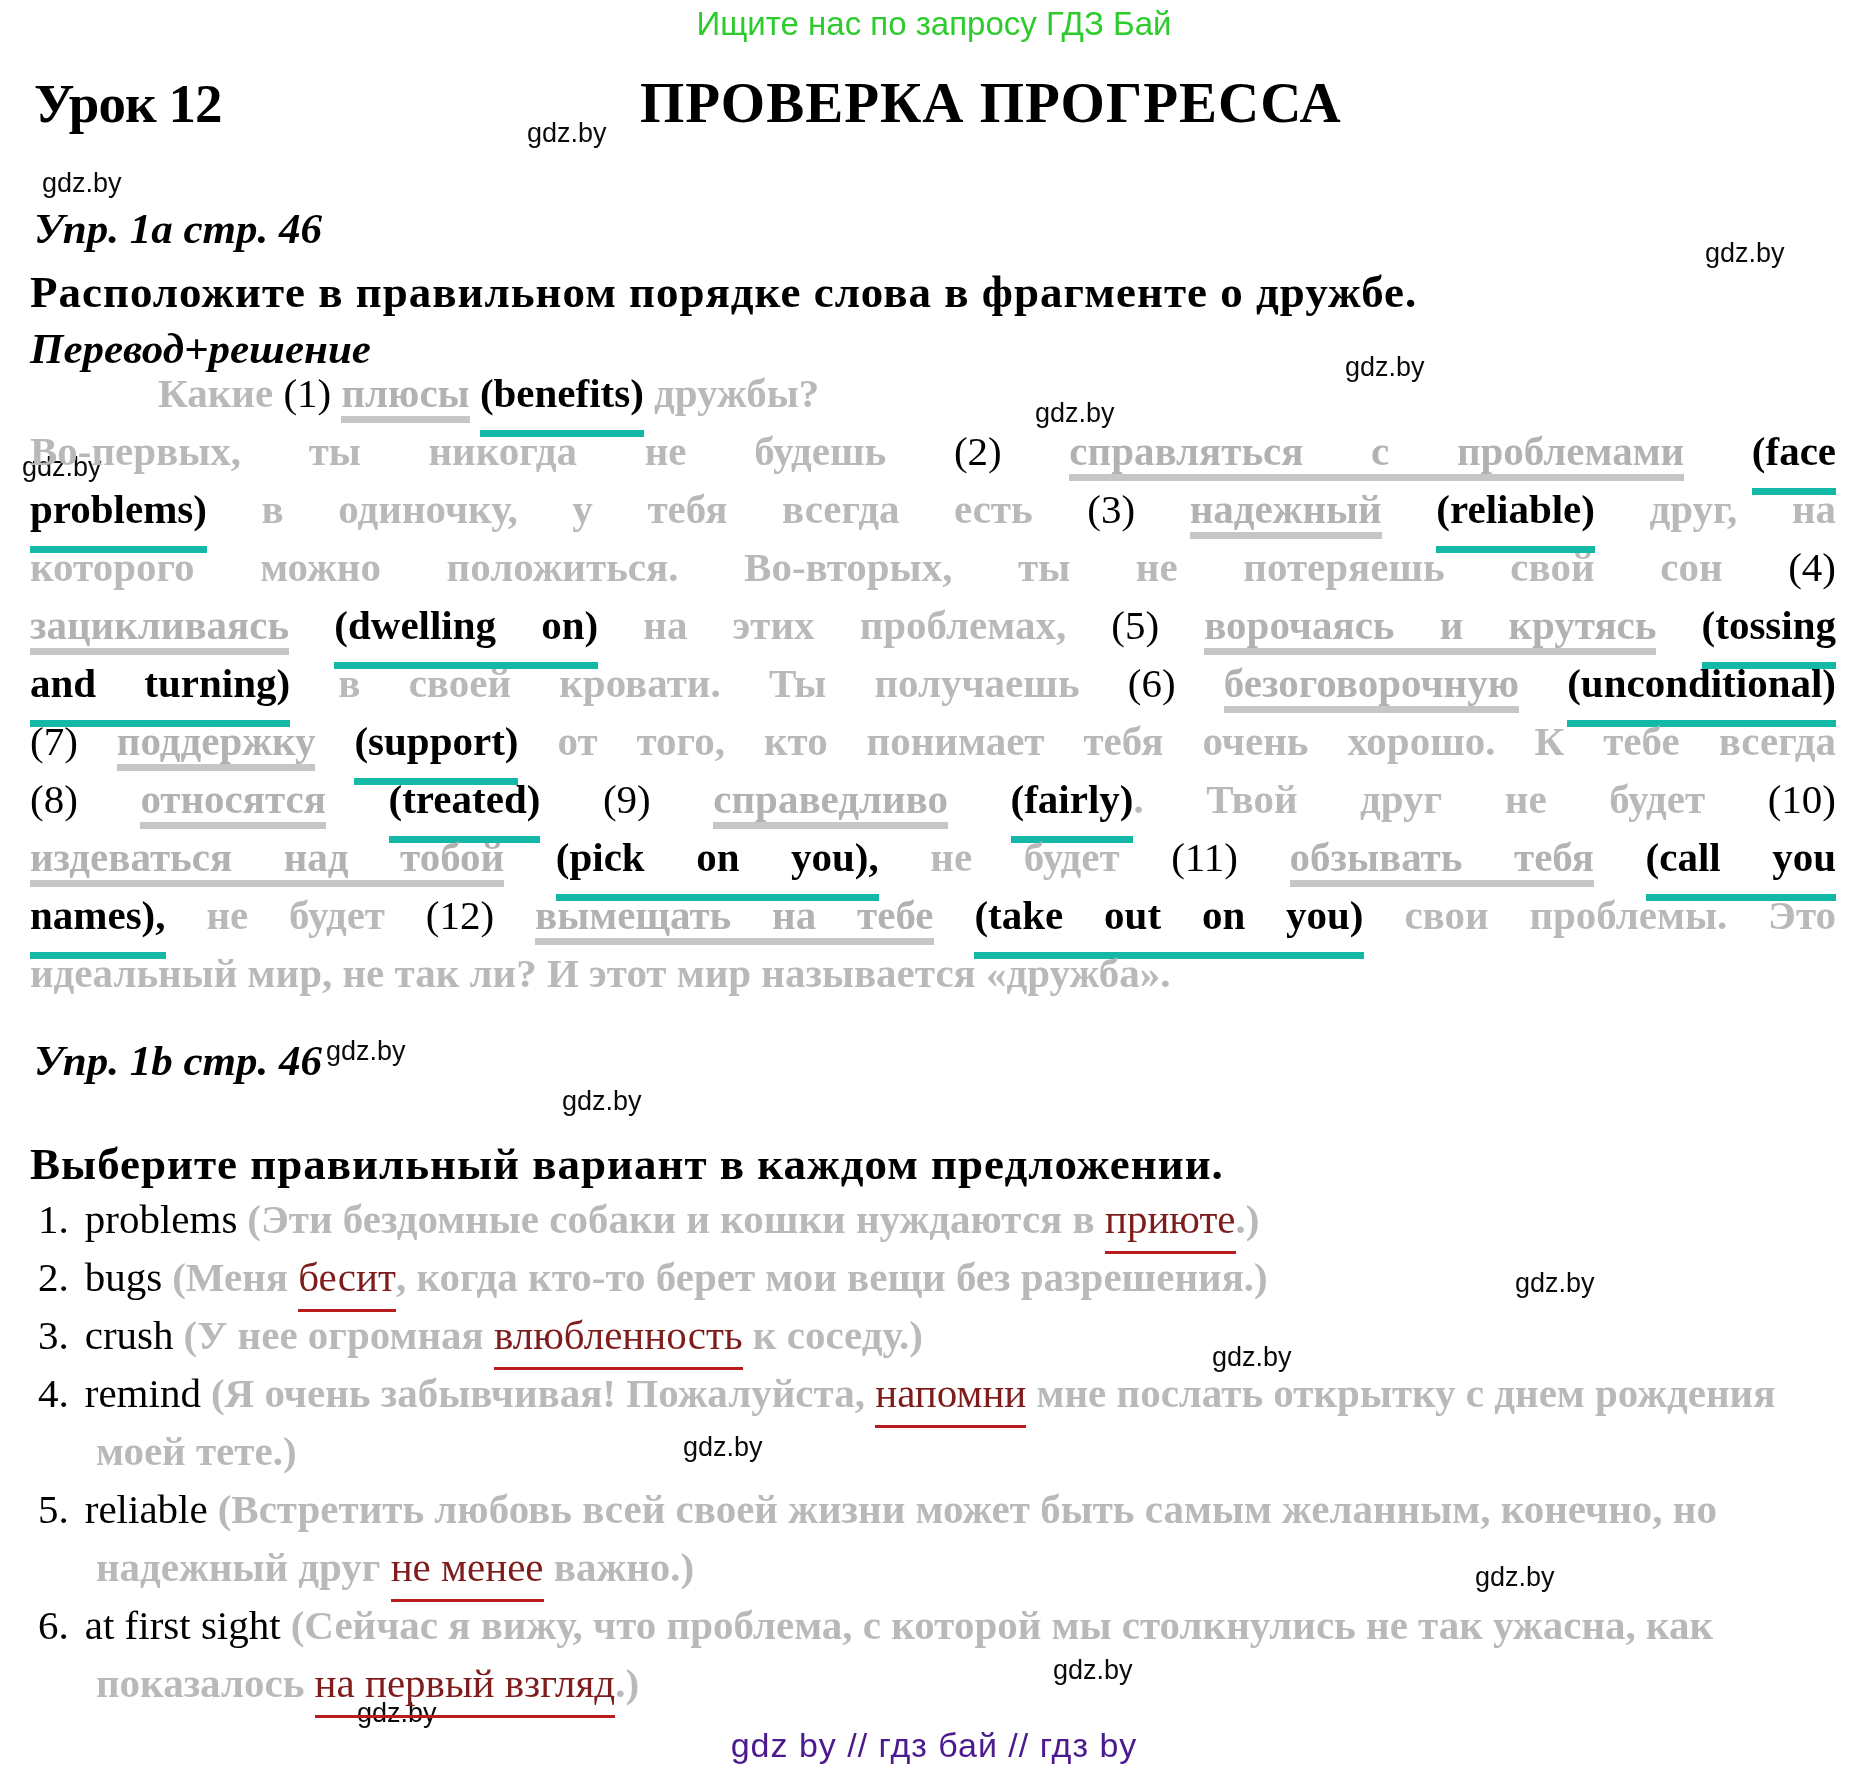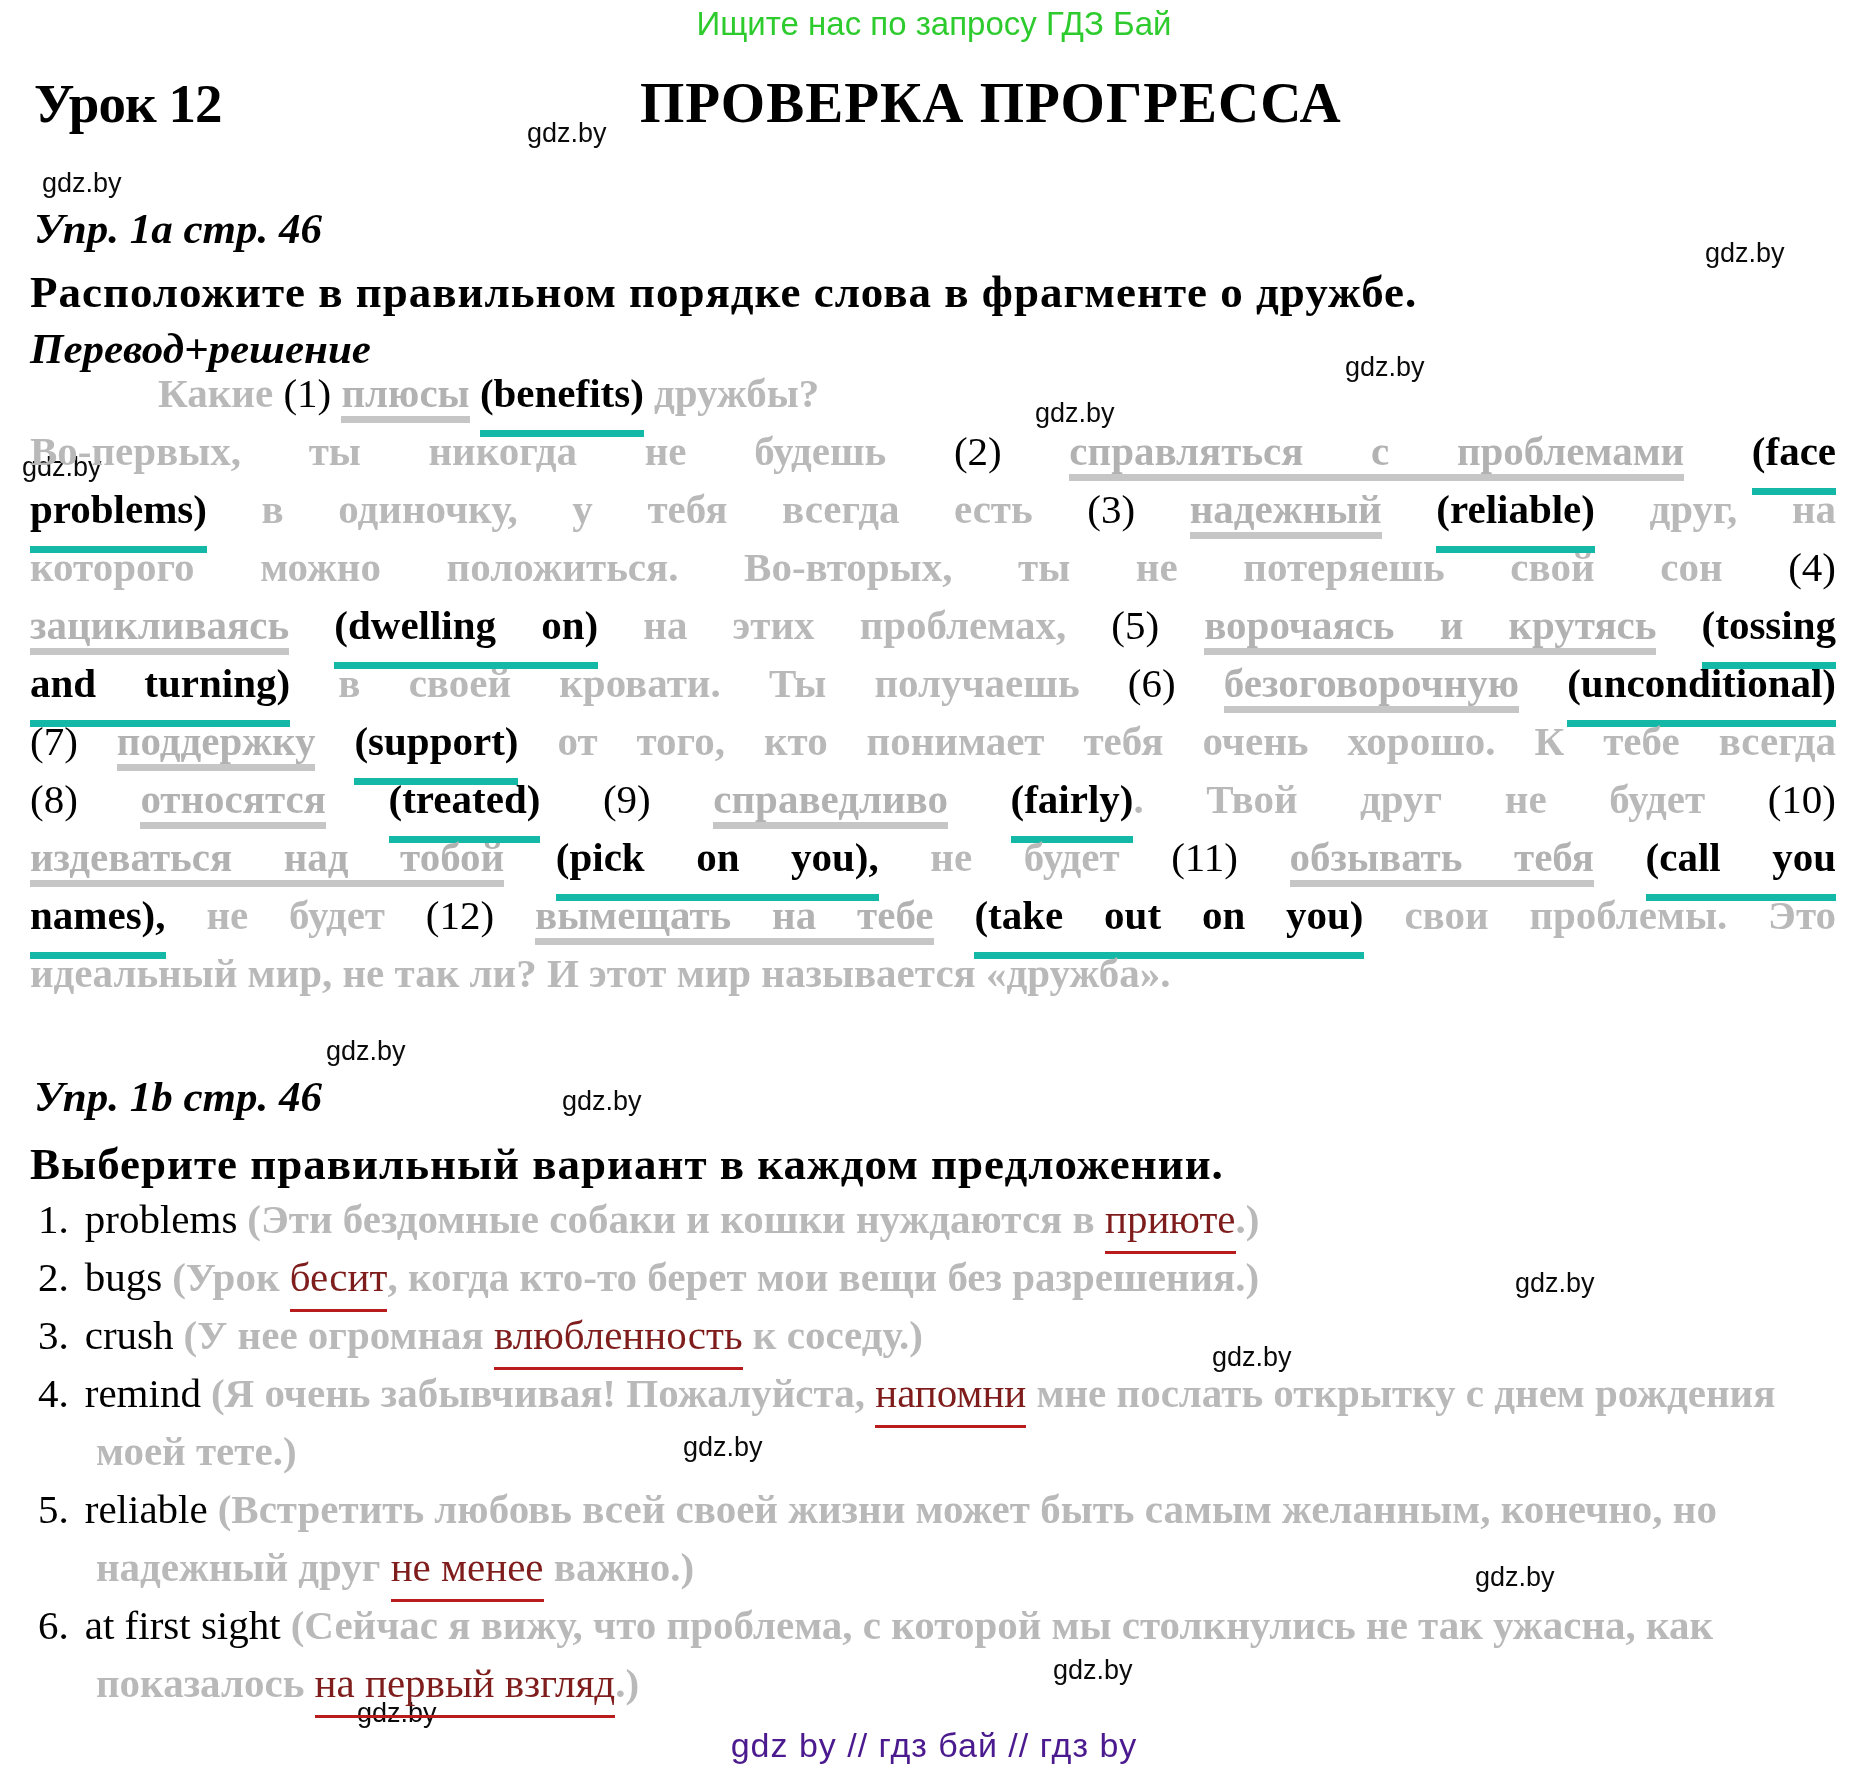--- a/index.html
+++ b/index.html
@@ -77,26 +77,26 @@
       <div class="pline mid"><span class="sg-g">которого можно положиться. Во-вторых, ты не потеряешь свой сон </span><span class="sg-n">(4)</span></div>
       <div class="pline mid"><span class="sg-u">зацикливаясь</span><span class="sg-g"> </span><span class="sg-b">(dwelling on)</span><span class="sg-g"> на этих проблемах, </span><span class="sg-n">(5)</span><span class="sg-g"> </span><span class="sg-u">ворочаясь и крутясь</span><span class="sg-g"> </span><span class="sg-b">(tossing</span></div>
       <div class="pline mid"><span class="sg-b">and turning)</span><span class="sg-g"> в своей кровати. Ты получаешь </span><span class="sg-n">(6)</span><span class="sg-g"> </span><span class="sg-u">безоговорочную</span><span class="sg-g"> </span><span class="sg-b">(unconditional)</span></div>
       <div class="pline mid"><span class="sg-n">(7)</span><span class="sg-g"> </span><span class="sg-u">поддержку</span><span class="sg-g"> </span><span class="sg-b">(support)</span><span class="sg-g"> от того, кто понимает тебя очень хорошо. К тебе всегда</span></div>
       <div class="pline mid"><span class="sg-n">(8)</span><span class="sg-g"> </span><span class="sg-u">относятся</span><span class="sg-g"> </span><span class="sg-b">(treated)</span><span class="sg-g"> </span><span class="sg-n">(9)</span><span class="sg-g"> </span><span class="sg-u">справедливо</span><span class="sg-g"> </span><span class="sg-b">(fairly)</span><span class="sg-g">. Твой друг не будет </span><span class="sg-n">(10)</span></div>
       <div class="pline mid"><span class="sg-u">издеваться над тобой</span><span class="sg-g"> </span><span class="sg-b">(pick on you),</span><span class="sg-g"> не будет </span><span class="sg-n">(11)</span><span class="sg-g"> </span><span class="sg-u">обзывать тебя</span><span class="sg-g"> </span><span class="sg-b">(call you</span></div>
       <div class="pline mid"><span class="sg-b">names),</span><span class="sg-g"> не будет </span><span class="sg-n">(12)</span><span class="sg-g"> </span><span class="sg-u">вымещать на тебе</span><span class="sg-g"> </span><span class="sg-b">(take out on you)</span><span class="sg-g"> свои проблемы. Это</span></div>
       <div class="pline last"><span class="sg-g">идеальный мир, не так ли? И этот мир называется «дружба».</span></div>
     </div>
 
-  <div class="exlabel" style="left:34px;top:1072px;">Упр. 1b стр. 46</div>
+  <div class="exlabel" style="left:34px;top:1036px;">Упр. 1b стр. 46</div>
   <div class="extask" style="left:30px;top:1138px;">Выберите правильный вариант в каждом предложении.</div>
 
   <div class="items">
       <div class="item"><span class="num">1.</span><span class="ans">problems</span><span class="sg-g">(Эти бездомные собаки и кошки нуждаются в </span><span class="sg-tu">приюте</span><span class="sg-g">.)</span></div>
-      <div class="item"><span class="num">2.</span><span class="ans">bugs</span><span class="sg-g">(Урок </span><span class="sg-tu">бесит</span><span class="sg-g">, когда кто-то берет мои вещи без разрешения.)</span></div>
+      <div class="item"><span class="num">2.</span><span class="ans">bugs</span><span class="sg-g">(Меня </span><span class="sg-tu">бесит</span><span class="sg-g">, когда кто-то берет мои вещи без разрешения.)</span></div>
       <div class="item"><span class="num">3.</span><span class="ans">crush</span><span class="sg-g">(У нее огромная </span><span class="sg-tu">влюбленность</span><span class="sg-g"> к соседу.)</span></div>
       <div class="item"><span class="num">4.</span><span class="ans">remind</span><span class="sg-g">(Я очень забывчивая! Пожалуйста, </span><span class="sg-tu">напомни</span><span class="sg-g"> мне послать открытку с днем рождения моей тете.)</span></div>
       <div class="item"><span class="num">5.</span><span class="ans">reliable</span><span class="sg-g">(Встретить любовь всей своей жизни может быть самым желанным, конечно, но надежный друг </span><span class="sg-tu">не менее</span><span class="sg-g"> важно.)</span></div>
       <div class="item"><span class="num">6.</span><span class="ans">at first sight</span><span class="sg-g">(Сейчас я вижу, что проблема, с которой мы столкнулись не так ужасна, как показалось </span><span class="sg-tu">на первый взгляд</span><span class="sg-g">.)</span></div>
     </div>
 
   <div class="footer">gdz by  //  гдз бай  //  гдз by</div>
 </div>
 
 </body></html>

